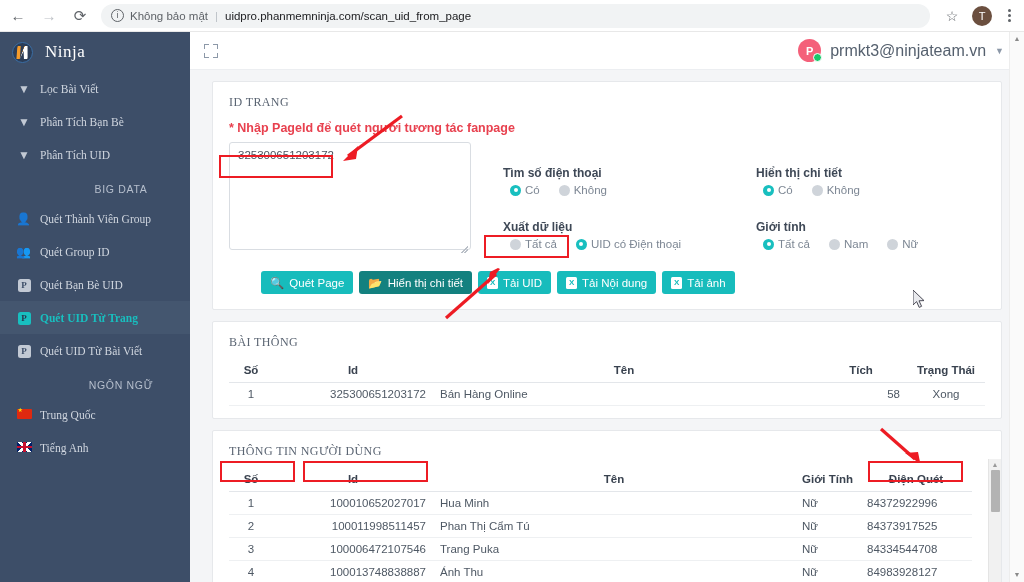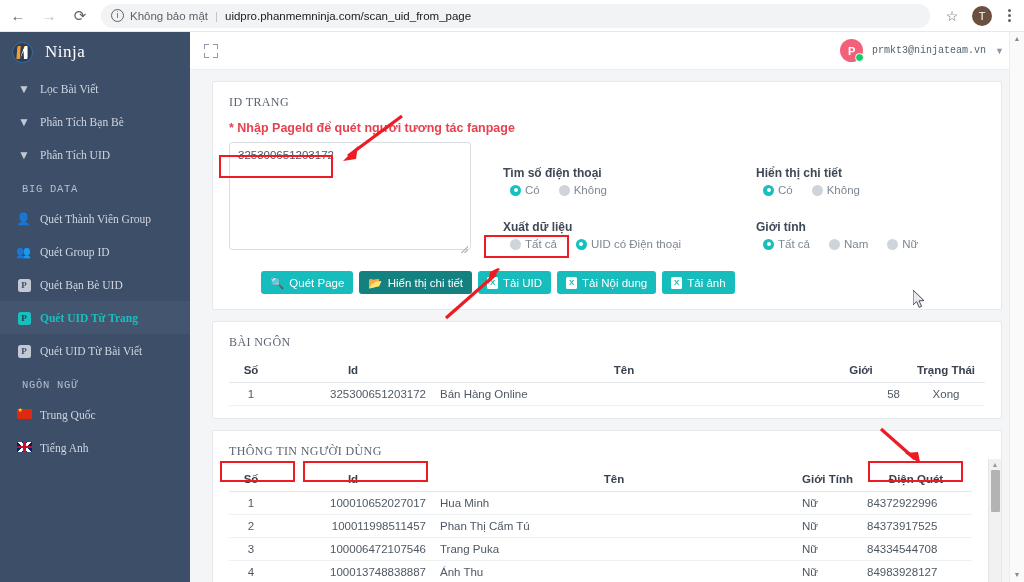--- a/index.html
+++ b/index.html
@@ -84,21 +84,21 @@
     width: 18px; height: 11px; border-radius: 6px;
     border: 1.3px solid #97a4b8;
     display: flex; align-items: center;
   }
   .toggle-pill::after {
     content: ""; width: 6px; height: 6px; border-radius: 50%;
     background: #97a4b8; margin-left: 2px;
   }
   .sb-group-label {
     color: #b6bfcd; font-size: 10.5px; letter-spacing: .7px;
-    padding: 12px 0 7px 22px; font-family: Liberation Mono, monospace;
+    padding: 12px 0 7px 22px; font-family: Liberation Sans, sans-serif; text-align: center;
   }
   .sb-item {
     display: flex; align-items: center;
     height: 33px; padding-left: 13px;
     color: #d0d6df; font-size: 11.5px;
     font-family: "Liberation Serif", serif;
     cursor: pointer;
   }
   .sb-item .sb-ico {
     width: 22px; flex: none; text-align: center;
@@ -157,21 +157,21 @@
     background: #f4607a; color: #fff;
     font-size: 11px; font-weight: bold;
     display: flex; align-items: center; justify-content: center;
     position: relative;
   }
   .avatar::after {
     content: ""; position: absolute; right: -1px; bottom: 0px;
     width: 7px; height: 7px; border-radius: 50%;
     background: #18c96b; border: 1.5px solid #fff;
   }
-  .user-email { font-size: 10px; color: #55606e; font-family: Liberation Mono, monospace; }
+  .user-email { font-size: 16px; color: #55606e; font-family: Liberation Sans, sans-serif; }
   .caret { color: #8c98a8; font-size: 9px; }
 
   .panel {
     background: #fff; border: 1px solid #e6e8eb;
     margin: 11px 22px; border-radius: 2px;
   }
   .panel-title {
     font-size: 12px; color: #5a6472; letter-spacing: .4px;
     padding: 13px 16px 0; font-family: "Liberation Serif", serif;
   }
@@ -456,29 +456,29 @@
           <span>Tải Nội dung</span>
         </button>
         <button class="btn">
           <span class="xls-ico">X</span>
           <span>Tải ảnh</span>
         </button>
       </div>
     </div>
 
     <div class="panel">
-      <div class="panel-title">BÀI NGÔN</div>
+      <div class="panel-title">BÀI THÔNG</div>
       <div class="t-wrap">
         <table class="grid">
           <thead>
               <tr>
             <th class="c-num">Số</th>
             <th class="c-id">Id</th>
             <th class="c-name">Tên</th>
-            <th class="c-total">Giới</th>
+            <th class="c-total">Tích</th>
             <th class="c-state" style="color:#39424f">Trạng Thái</th>
           </tr>
             </thead>
           <tbody>
               <tr>
             <td class="c-num">1</td>
             <td class="c-id">325300651203172</td>
             <td class="c-name">Bán Hàng Online</td>
             <td class="c-total">58</td>
             <td class="c-state">Xong</td>

